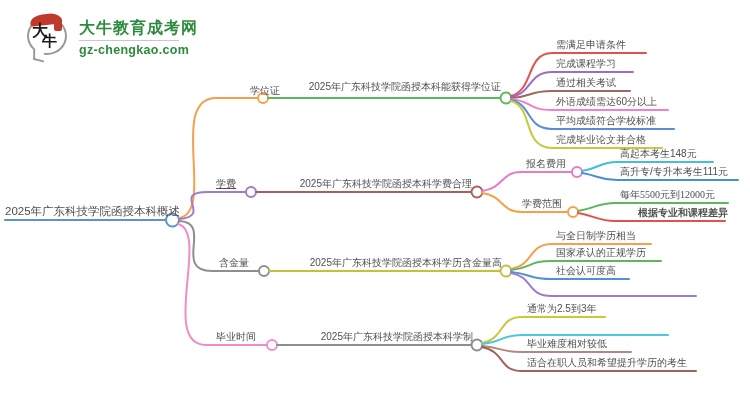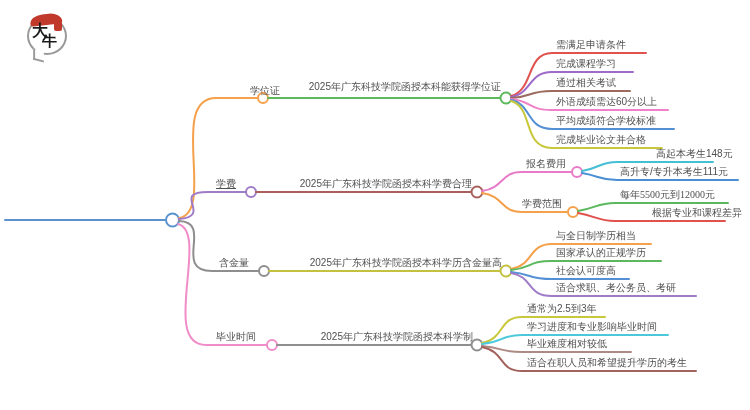--- a/index.html
+++ b/index.html
@@ -48,20 +48,25 @@
 
   <div class="logo">
     <div class="logo-mark">
       <div class="bubble"></div>
       <div class="bubble-tail"></div>
       <div class="hat"></div>
       <div class="mark-char-a">大</div>
       <div class="mark-char-b">牛</div>
       <div class="seal"></div>
     </div>
+    <div class="logo-text">
+      <div class="logo-title">大牛教育成考网</div>
+      <div class="logo-divider"></div>
+      <div class="logo-url">gz-chengkao.com</div>
+    </div>
   </div>
 
   <svg class="map" width="750" height="410" viewBox="0 0 750 410">
 
     <g stroke="#5b93ce">
       <path d="M5,220 L166,220"></path>
       <circle cx="172.5" cy="220" r="6.5"></circle>
     </g>
 
     <g stroke="#f5a04b">
@@ -156,46 +161,45 @@
       <path d="M482,344 C504,342 500,335 522,335 L668,335"></path>
     </g>
     <g stroke="#ad8b84">
       <path d="M482,346 C504,348 500,352 522,352 L631,352"></path>
     </g>
     <g stroke="#a2625c">
       <path d="M482,347 C506,352 498,371 522,371 L696,371"></path>
     </g>
   </svg>
 
+  <div class="lbl c" style="left:5px;top:204px;width:163px;font-size:11.5px;">2025年广东科技学院函授本科概述</div>
 
   <div class="lbl c" style="left:214px;top:84px;width:46px;margin-left:28px;">学位证</div>
   <div class="lbl r" style="left:268px;top:80px;width:233px;">2025年广东科技学院函授本科能获得学位证</div>
   <div class="lbl" style="left:556px;top:38px;">需满足申请条件</div>
   <div class="lbl" style="left:556px;top:57px;font-family:Liberation Serif, serif;">完成课程学习</div>
   <div class="lbl" style="left:556px;top:76px;">通过相关考试</div>
   <div class="lbl" style="left:556px;top:95px;">外语成绩需达60分以上</div>
   <div class="lbl" style="left:556px;top:114px;">平均成绩符合学校标准</div>
   <div class="lbl" style="left:556px;top:133px;">完成毕业论文并合格</div>
 
   <div class="lbl c" style="left:206px;top:177px;width:40px;text-decoration:underline;">学费</div>
   <div class="lbl r" style="left:256px;top:177px;width:216px;">2025年广东科技学院函授本科学费合理</div>
   <div class="lbl c" style="left:521px;top:157px;width:50px;">报名费用</div>
-  <div class="lbl" style="left:620px;top:147px;margin-left:36px;">高起本考生148元</div>
+  <div class="lbl" style="left:620px;top:147px;">高起本考生148元</div>
   <div class="lbl" style="left:620px;top:165px;">高升专/专升本考生111元</div>
   <div class="lbl c" style="left:517px;top:197px;width:50px;">学费范围</div>
   <div class="lbl" style="left:620px;top:188px;font-family:Liberation Serif, serif;">每年5500元到12000元</div>
-  <div class="lbl" style="left:652px;top:206px;">根据专业和课程差异</div>
+  <div class="lbl" style="left:638px;top:206px;font-weight:bold;">根据专业和课程差异</div>
 
   <div class="lbl c" style="left:210px;top:256px;width:48px;">含金量</div>
   <div class="lbl r" style="left:269px;top:256px;width:233px;">2025年广东科技学院函授本科学历含金量高</div>
   <div class="lbl" style="left:556px;top:246px;">国家承认的正规学历</div>
   <div class="lbl" style="left:556px;top:229px;">与全日制学历相当</div>
   <div class="lbl" style="left:556px;top:264px;">社会认可度高</div>
-  <div class="lbl" style="left:556px;top:281px;">适合求职、考公务员、考研</div>
 
   <div class="lbl c" style="left:206px;top:330px;width:60px;">毕业时间</div>
   <div class="lbl r" style="left:277px;top:330px;width:196px;">2025年广东科技学院函授本科学制</div>
   <div class="lbl" style="left:527px;top:302px;">通常为2.5到3年</div>
-  <div class="lbl" style="left:527px;top:320px;">学习进度和专业影响毕业时间</div>
   <div class="lbl" style="left:527px;top:356px;">适合在职人员和希望提升学历的考生</div>
   <div class="lbl" style="left:527px;top:337px;">毕业难度相对较低</div>
 
 </div>
 
 </body></html>

